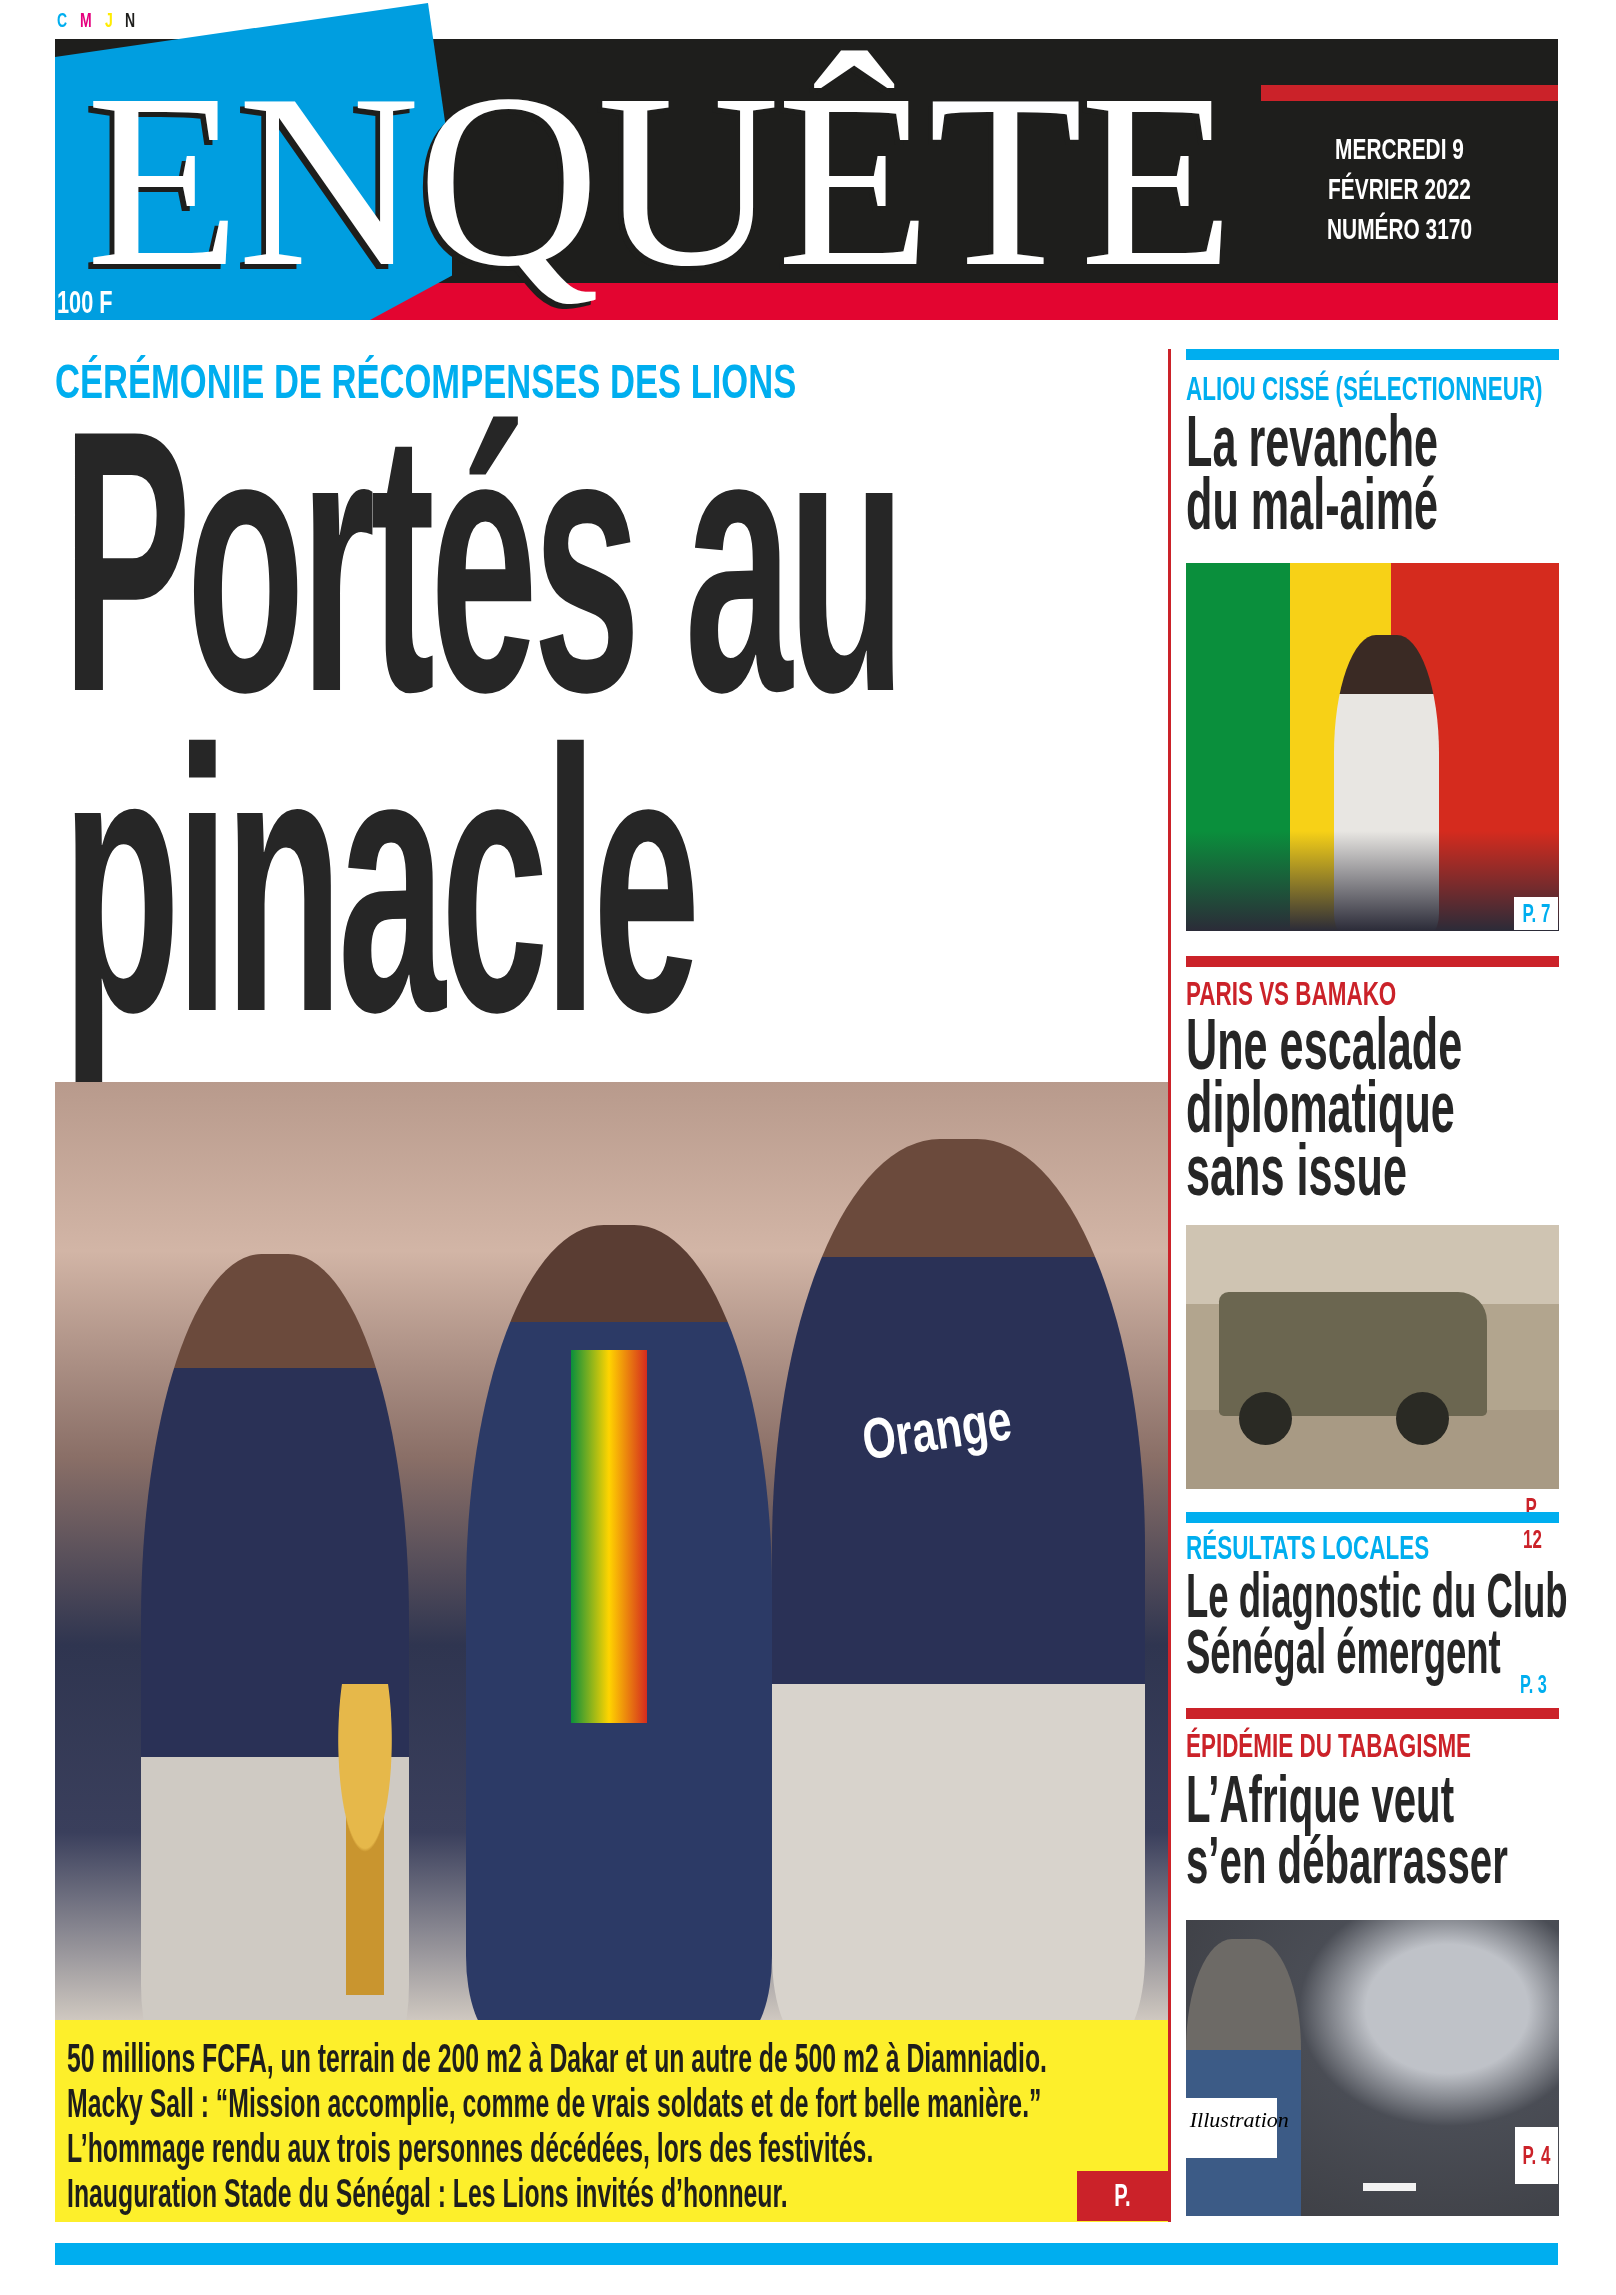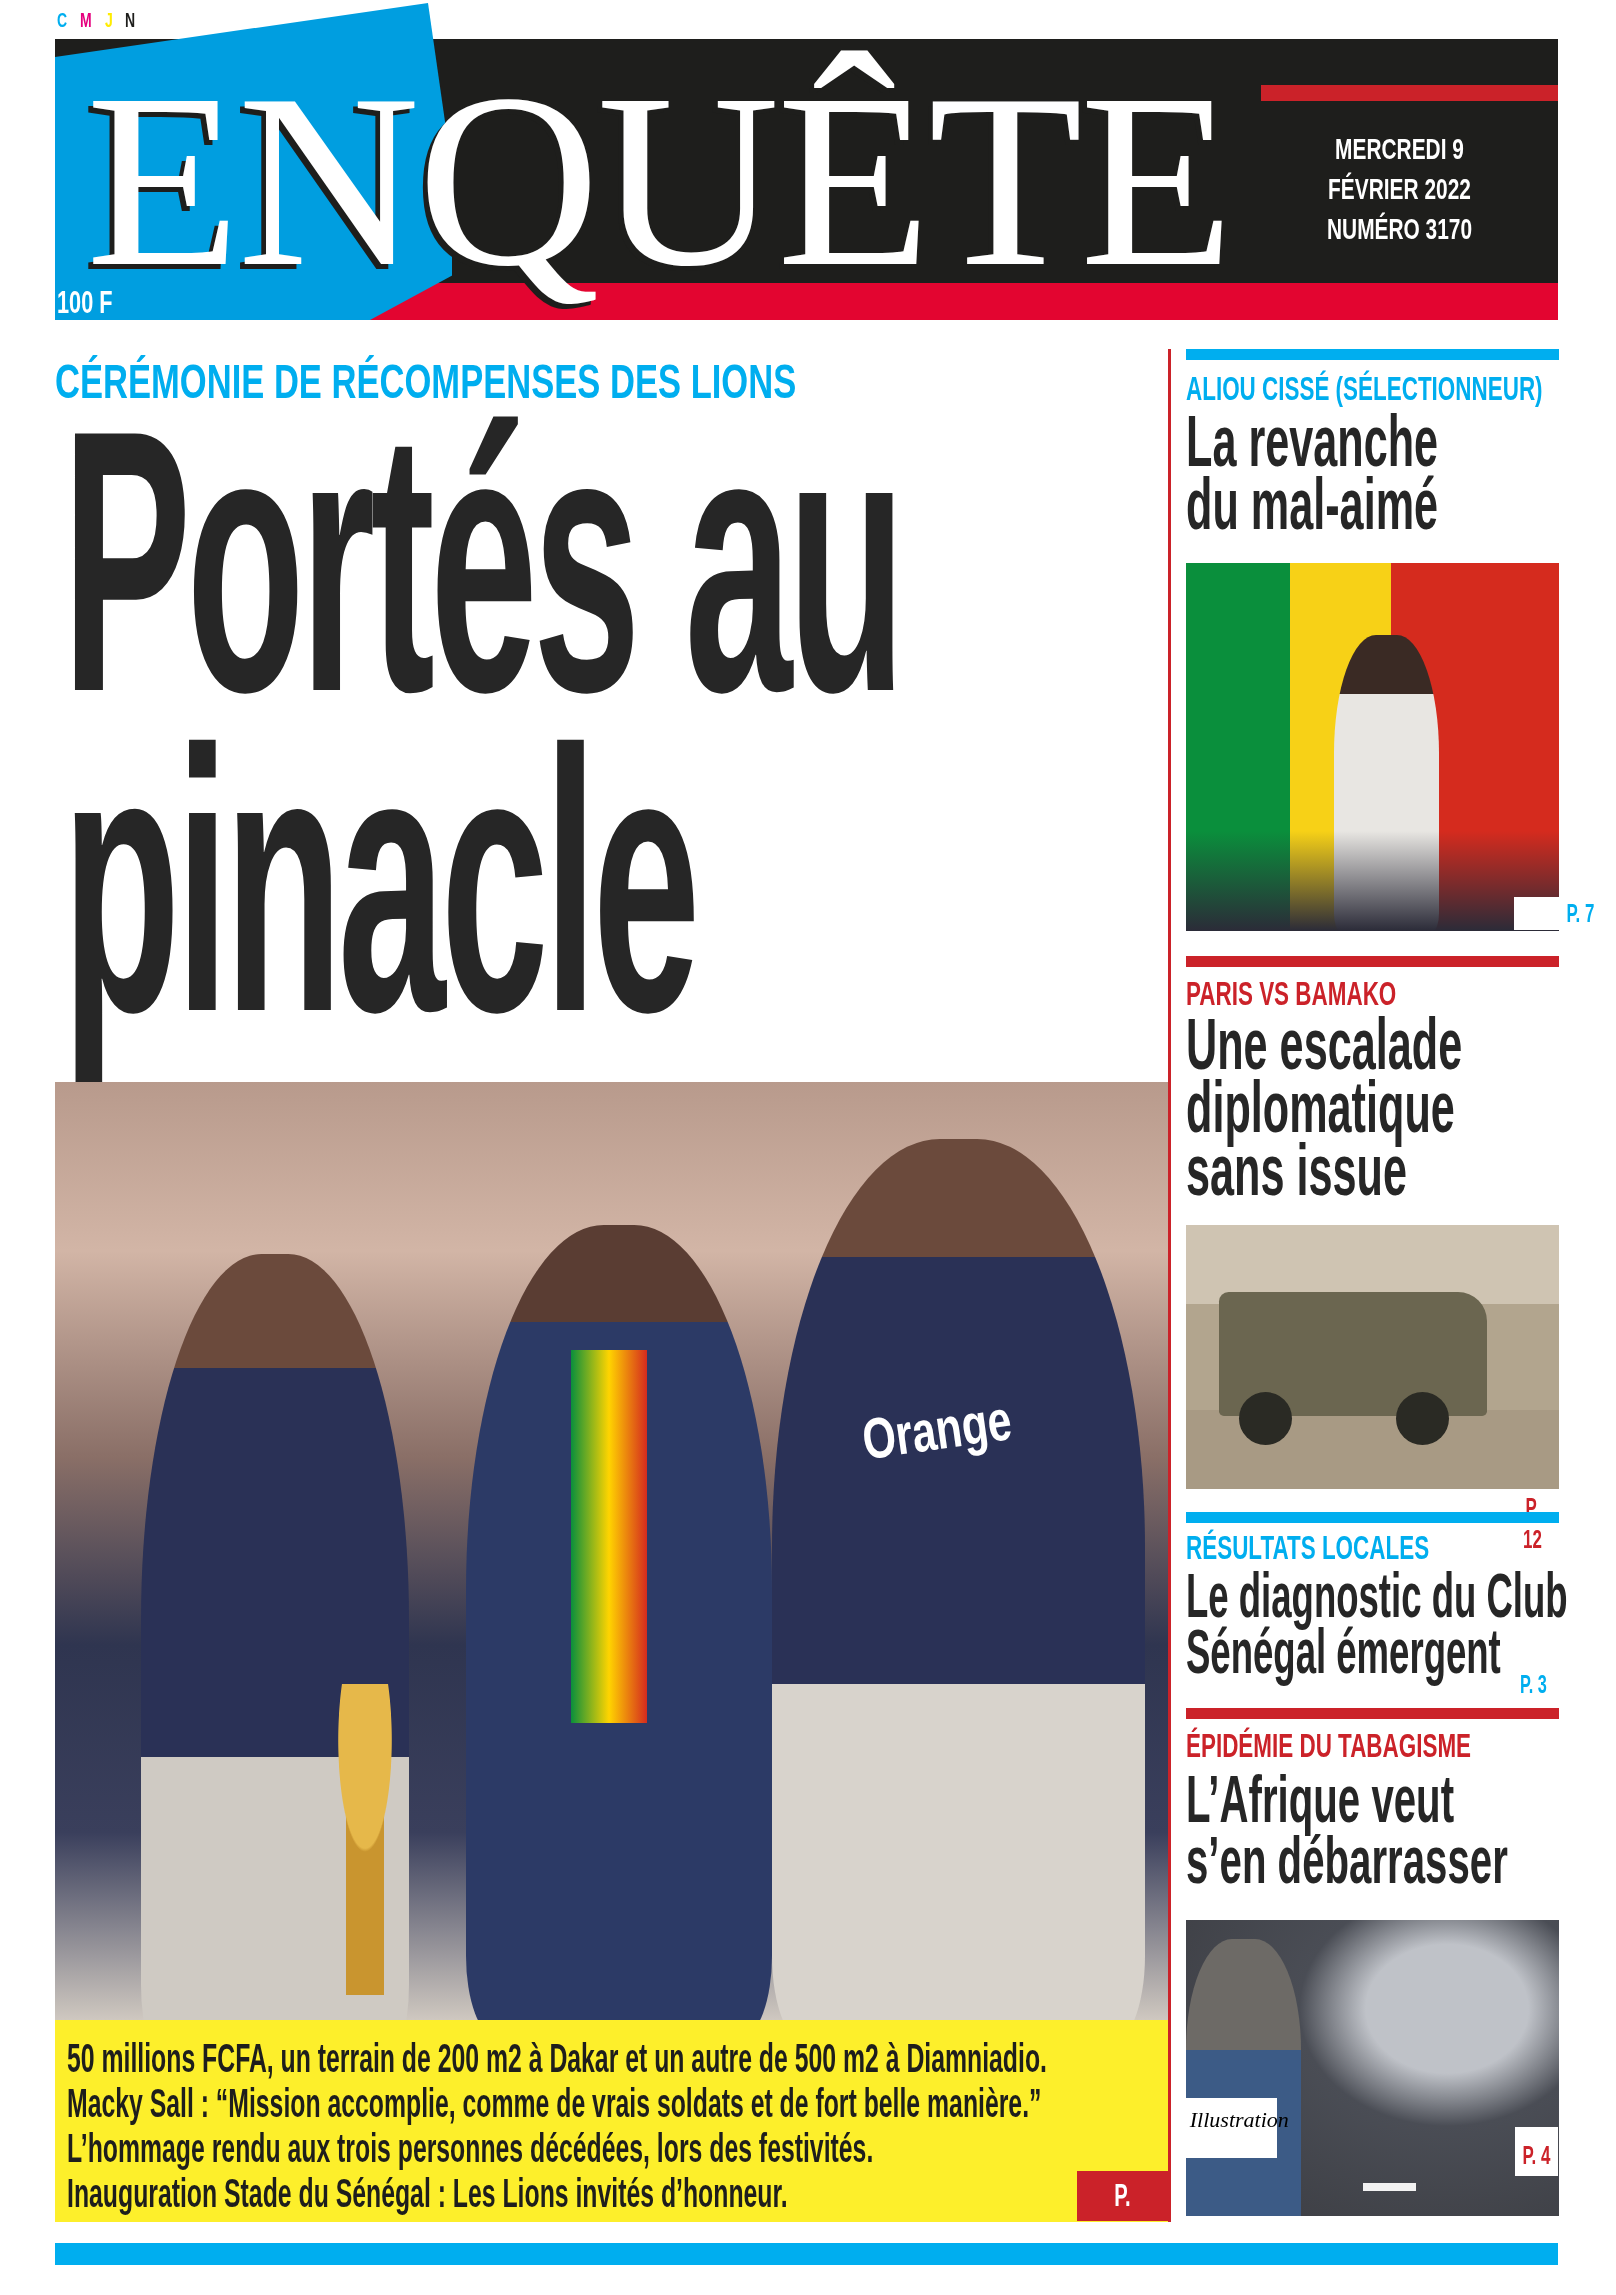--- a/index.html
+++ b/index.html
@@ -89,21 +89,21 @@
 <div class="rbar" style="top:349px;background:#00aeef;"></div>
 <div class="rkick" style="top:370px;color:#00aeef;">ALIOU CISSÉ (SÉLECTIONNEUR)</div>
 <div class="rhead" style="top:410px;">
   <div>La revanche</div>
   <div>du mal-aimé</div>
 </div>
 <div class="rphoto" style="top:563px;height:368px;background:linear-gradient(90deg,#0a8f3c 0 28%,#f7d117 28% 55%,#d52b1e 55% 100%);">
   <div class="abs" style="left:148px;top:72px;width:105px;height:296px;border-radius:40% 40% 6% 6%;background:linear-gradient(180deg,#3a2a24 0 20%,#e8e6e2 20%);"></div>
   <div class="abs" style="left:0;top:268px;width:373px;height:100px;background:linear-gradient(180deg,transparent,#2b2b38);"></div>
 </div>
-<div class="pagetag" style="left:1514px;top:897px;width:44px;height:33px;line-height:33px;color:#00aeef;padding-left:44px;"><span>P. 7</span></div>
+<div class="pagetag" style="left:1514px;top:897px;width:44px;height:33px;line-height:33px;color:#00aeef;"><span>P. 7</span></div>
 
 <div class="rbar" style="top:956px;background:#cb2229;"></div>
 <div class="rkick" style="top:975px;color:#cb2229;">PARIS VS BAMAKO</div>
 <div class="rhead" style="top:1013px;">
   <div>Une escalade</div>
   <div>diplomatique</div>
   <div>sans issue</div>
 </div>
 <div class="rphoto" style="top:1225px;height:264px;background:linear-gradient(180deg,#cfc4b2 0 30%,#b2a58e 30% 70%,#a89a84 70%);">
   <div class="abs" style="left:33px;top:67px;width:268px;height:124px;border-radius:9.6px 29px 4.8px 4.8px;background:#6b6650;"></div>
@@ -124,16 +124,16 @@
 <div class="rkick" style="top:1727px;color:#cb2229;">ÉPIDÉMIE DU TABAGISME</div>
 <div class="rhead" style="top:1768px;font-size:67px;line-height:61px;">
   <div>L’Afrique veut</div>
   <div>s’en débarrasser</div>
 </div>
 <div class="rphoto" style="top:1920px;height:296px;background:radial-gradient(ellipse at 70% 30%,#bfc2c8 0 22%,#4a4d55 40%,#3a3b40 100%);">
   <div class="abs" style="left:0;top:19px;width:115px;height:277px;border-radius:40% 40% 0 0;background:linear-gradient(180deg,#6d6a66 0 40%,#3c5b86 40%);"></div>
   <div class="abs" style="left:177px;top:263px;width:53px;height:7.6px;background:#f2f2f2;"></div>
 </div>
 <div class="abs" style="left:1186px;top:2098px;width:91px;height:60px;background:#fff;font-family:'Liberation Serif',serif;font-style:italic;font-size:22px;line-height:44px;padding-left:3.8px;box-sizing:border-box;">Illustration</div>
-<div class="pagetag" style="left:1515px;top:2127px;width:43px;height:49px;line-height:57px;color:#cb2229;"><span>P. 4</span></div>
+<div class="pagetag" style="left:1515px;top:2127px;width:43px;height:57px;line-height:57px;color:#cb2229;"><span>P. 4</span></div>
 
 <div id="bottombar" class="abs"></div>
 
 
 </body></html>

